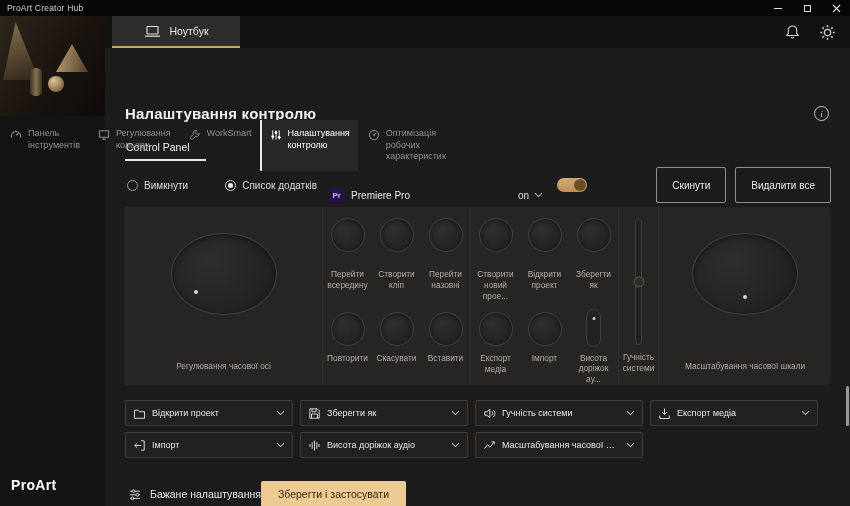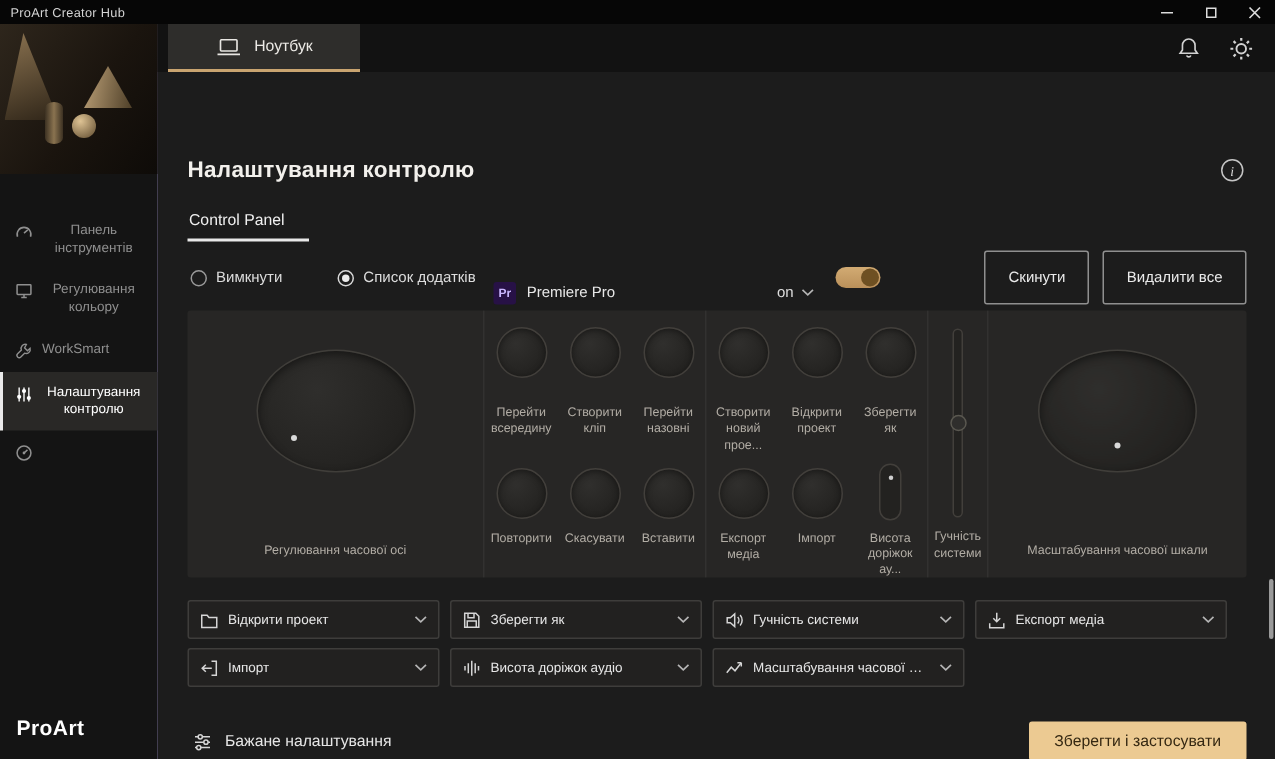--- a/index.html
+++ b/index.html
@@ -1,38 +1,38 @@
 <!DOCTYPE html>
 <html><head>
 <meta charset="utf-8">
 <style>
   * { margin:0; padding:0; box-sizing:border-box; }
   html,body { background:#000; }
   body { font-family:"Liberation Sans", sans-serif; }
-  .window { position:relative; width:850px; height:506px; background:#c4b5fd; overflow:hidden; color:#e6e6e6; }
+  .window { position:relative; width:850px; height:506px; background:#701a75; overflow:hidden; color:#e6e6e6; }
 
   
   .titlebar { height:16px; background:#060606; display:flex; align-items:center; padding:0 8px 0 7px; }
   .titlebar .title { font-size:8.5px; color:#d5d5d5; letter-spacing:.2px; }
   .win-controls { margin-left:auto; display:flex; align-items:center; gap:17px; }
   .wc { width:12px; height:12px; display:flex; align-items:center; justify-content:center; cursor:pointer; }
   .wc-min { width:8px; height:1px; background:#dcdcdc; }
   .wc-max { width:7px; height:7px; border:1px solid #dcdcdc; }
 
   
   .app-body { display:flex; height:490px; }
 
   
   .sidebar { width:105px; background:#141414; display:flex; flex-direction:column; position:relative; flex-shrink:0; }
   .logo-art { height:100px; background:linear-gradient(125deg,#2e261c 0%,#1a140e 55%,#0e0b08 100%); position:relative; overflow:hidden; }
   .shape-tri { position:absolute; left:3px; top:6px; width:36px; height:58px; background:linear-gradient(160deg,#8a7250,#2f2518); clip-path:polygon(35% 0,100% 100%,0 100%); }
   .shape-pyra { position:absolute; left:56px; top:28px; width:32px; height:28px; background:linear-gradient(100deg,#bda178,#4e3f28); clip-path:polygon(50% 0,100% 100%,0 100%); }
   .shape-cyl { position:absolute; left:30px; top:52px; width:12px; height:28px; border-radius:6px/4px; background:linear-gradient(90deg,#3c3122,#8a7350,#3c3122); }
   .shape-sph { position:absolute; left:48px; top:60px; width:16px; height:16px; border-radius:50%; background:radial-gradient(circle at 35% 30%,#dec394,#5e4a2e); }
-  .nav { margin-top:24px; display:flex; flex-direction:column;text-align:center; }
+  .nav { margin-top:4px; display:flex; flex-direction:row; }
   .nav-item { display:flex; align-items:flex-start; gap:6px; padding:8px 8px 8px 10px; font-size:9px; line-height:1.3; color:#8f8f8f; cursor:pointer; }
   .nav-item svg { flex-shrink:0; margin-top:1px; }
   .nav-item.active { background:#292826; color:#ffffff; border-left:2px solid #eaeaea; padding-left:8px; }
   .brand { position:absolute; left:11px; bottom:13px; font-size:14px; font-weight:bold; color:#fff; letter-spacing:.3px; }
 
   
   .main { flex:1; display:flex; flex-direction:column; background:#1c1c1c; min-width:0;gap:31px; }
   .topnav { height:32px; background:#121212; display:flex; align-items:stretch; flex-shrink:0; }
   .device-tab { margin-left:7px; width:128px; background:#2e2d2b; border-bottom:2px solid #c9a470; display:flex; align-items:center; justify-content:center; gap:9px; font-size:10.5px; color:#eceae6; cursor:pointer; }
   .topnav-right { margin-left:auto; display:flex; align-items:center; gap:19px; padding-right:14px; }
@@ -88,21 +88,21 @@
   .vslider-knob { position:absolute; left:50%; top:50%; transform:translate(-50%,-50%); width:11px; height:11px; border-radius:50%; background:#2f2e2c; border:1px solid #5a5850; }
 
   
   .dd-grid { margin-top:15px; }
   .dd-row { display:flex; gap:7px; margin-bottom:6px; }
   .dd { width:168px; height:26px; display:flex; align-items:center; gap:6px; padding:0 7px; background:#222120; border:1px solid #3e3d3b; border-radius:2px; cursor:pointer; }
   .dd-label { flex:1; font-size:9px; color:#e6e6e6; white-space:nowrap; overflow:hidden; text-overflow:ellipsis; }
   .chev { display:flex; align-items:center; flex-shrink:0; }
 
   
-  .footer-row { margin-top:17px; display:flex; align-items:center; justify-content:space-between; }
+  .footer-row { margin-top:17px; display:flex; align-items:center; justify-content:flex-start; }
   .prefs { display:flex; align-items:center; gap:8px; font-size:10.5px; color:#e6e6e6; cursor:pointer; margin-left:3px; }
   .apply-btn { height:26px; padding:0 17px; background:#ecca92; border:none; border-radius:2px; color:#352812; font-size:10.5px; display:flex; align-items:center; cursor:pointer; font-family:inherit; }
 
   .scrollbar-thumb { position:absolute; right:1px; top:386px; width:3px; height:40px; background:#9a9a9a; border-radius:2px; cursor:pointer; }
 
   svg { display:block; }
 </style>
 </head>
 <body>
 
@@ -163,20 +163,21 @@
               <circle cx="10" cy="9" r="1.5" fill="currentColor"></circle>
             </svg>
           <span>Налаштування контролю</span>
         </div>
         <div class="nav-item">
           <svg width="12" height="12" viewBox="0 0 13 13">
               <circle cx="6.5" cy="6.5" r="5" fill="none" stroke="currentColor" stroke-width="1.1"></circle>
               <path d="M6.5 6.5 L9 4.2" stroke="currentColor" stroke-width="1.1"></path>
               <circle cx="6.5" cy="6.5" r="1" fill="currentColor"></circle>
             </svg>
+          <span>Оптимізація робочих характеристик</span>
         </div>
       </nav>
       <div class="brand">ProArt</div>
     </aside>
 
     <main class="main">
       <div class="topnav">
         <div class="device-tab">
           <svg width="17" height="13" viewBox="0 0 17 13">
               <rect x="3" y="1.5" width="11" height="7.5" rx="0.6" fill="none" stroke="#e8e6e2" stroke-width="1.1"></rect>

